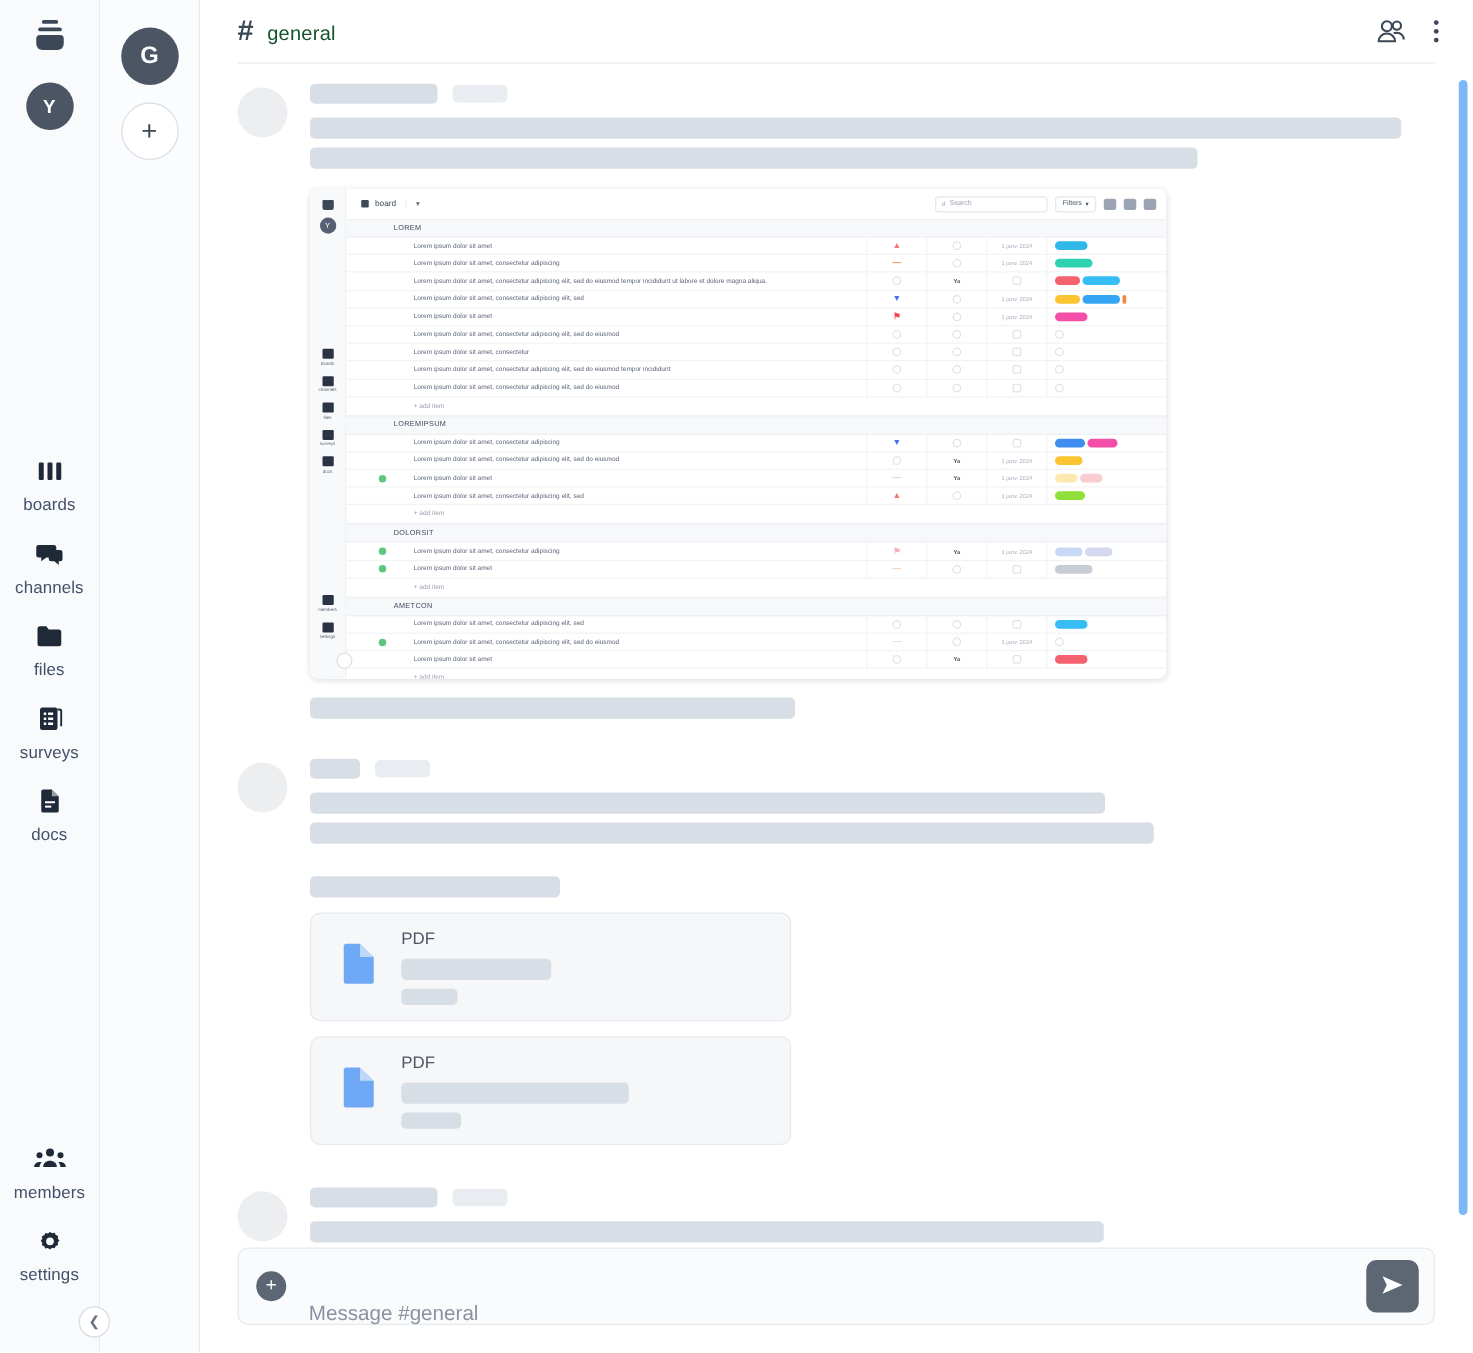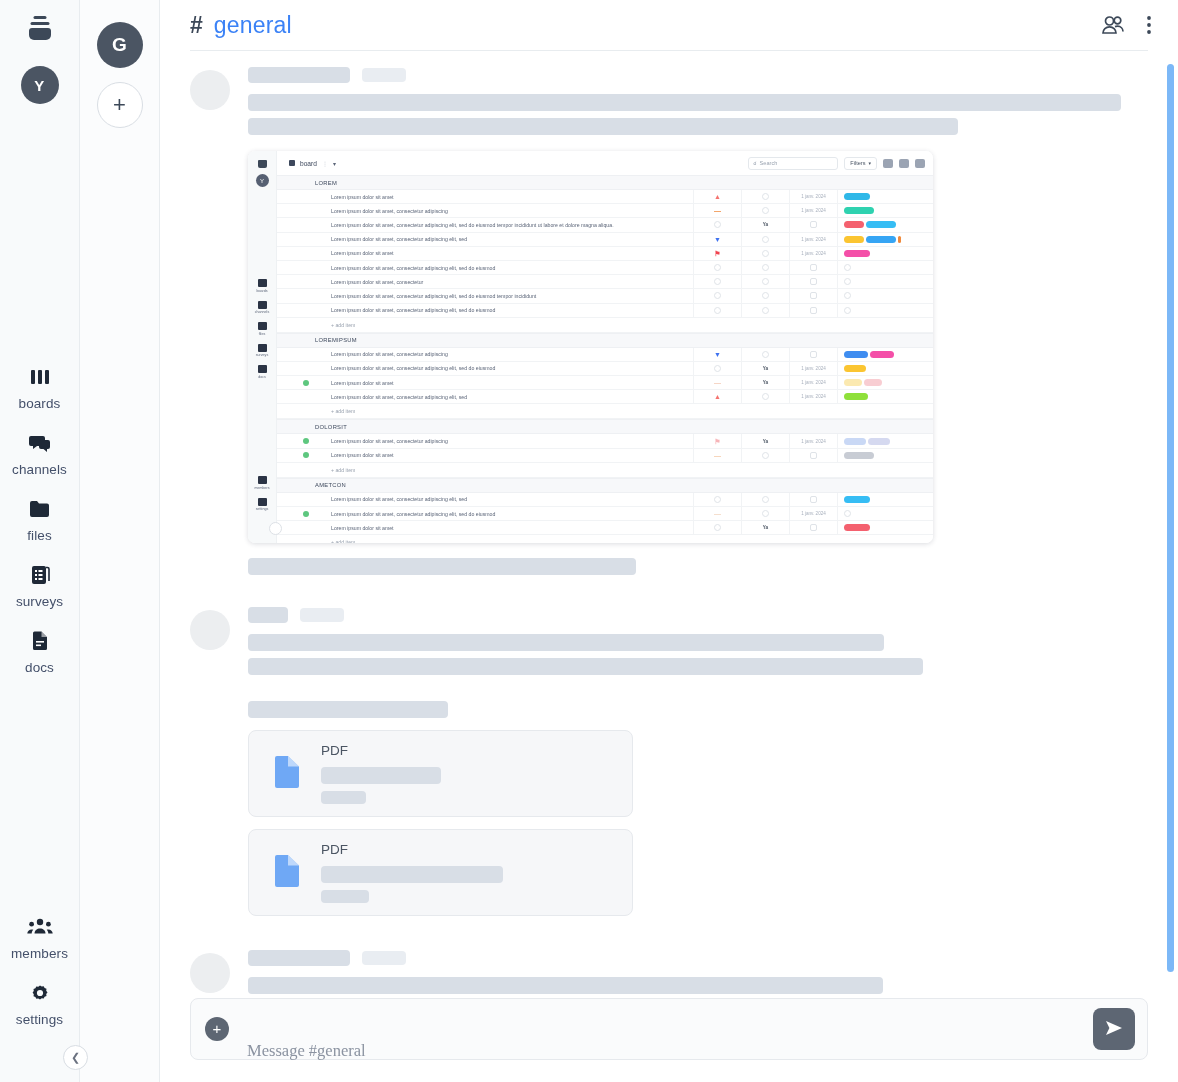--- a/index.html
+++ b/index.html
@@ -73,21 +73,21 @@
   }
 
   
   .main { flex: 1; height: 1082px; display: flex; flex-direction: column; position: relative; background: #fff; }
   .chan-header {
     height: 50px; display: flex; align-items: center;
     padding: 0 26px 0 30px;
   }
   .chan-title { display: flex; align-items: baseline; gap: 11px; }
   .chan-hash { font-size: 23px; color: #3c4858; font-weight: 700; line-height: 1; }
-  .chan-name { font-size: 23px; color: #3b82f6; letter-spacing: .2px; }
+  .chan-name { font-size: 16px; color: #14532d; letter-spacing: .2px; }
   .header-actions { margin-left: auto; display: flex; align-items: center; gap: 20px; }
   .hdr-ico { color: #3c4858; cursor: pointer; display: flex; align-items: center; }
   .hdr-divider { height: 1px; background: #e8ecef; margin: 0 30px; }
 
   
   .msg-scroll { flex: 1; overflow: hidden; position: relative; padding: 0 30px; }
   .msg { display: flex; gap: 18px; padding-top: 18px; }
   .msg.m1 { padding-top: 16px; }
   .avatar-sk { width: 40px; height: 40px; border-radius: 50%; background: #eceef0; flex: 0 0 40px; margin-top: 3px; }
   .msg-body { flex: 1; min-width: 0; }
@@ -156,21 +156,21 @@
   .composer {
     height: 62px; background: #fafbfc; border: 1px solid #e6e9ed; border-radius: 8px;
     display: flex; align-items: center; padding: 0 12px 0 14px; gap: 18px;
   }
   .comp-add {
     width: 24px; height: 24px; border-radius: 50%; background: #5d6673; color: #fff;
     display: flex; align-items: center; justify-content: center; font-size: 15px; cursor: pointer;
     flex: 0 0 24px; font-weight: 300; line-height: 0;
   }
   .comp-input { flex: 1; border: none; background: transparent; outline: none;
-                font-size: 16.5px; color: #6b7280; font-family: Liberation Serif, serif; margin-top: 44px; }
+                font-size: 16.5px; color: #6b7280; font-family: Liberation Sans, sans-serif; margin-top: 44px; }
   .comp-input::placeholder { color: #8b93a1; }
   .comp-send {
     width: 42px; height: 42px; border-radius: 8px; background: #5d6673; color: #fff; border: none;
     display: flex; align-items: center; justify-content: center; cursor: pointer; flex: 0 0 42px;
   }
 
   
   .scrollbar { position: absolute; right: 4px; top: 64px; width: 7px; height: 908px;
                background: #7cb8f7; border-radius: 4px; cursor: pointer; }
 </style>

